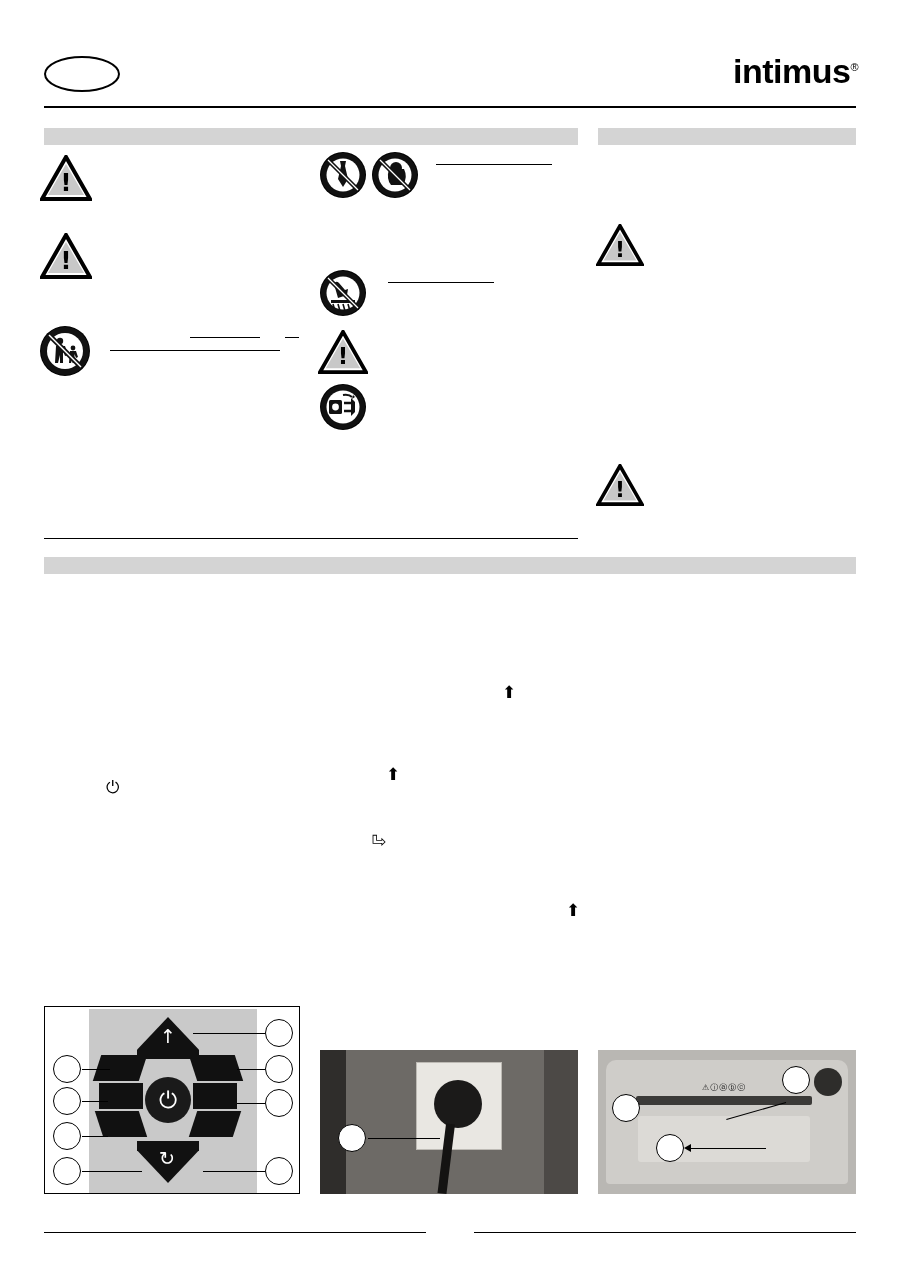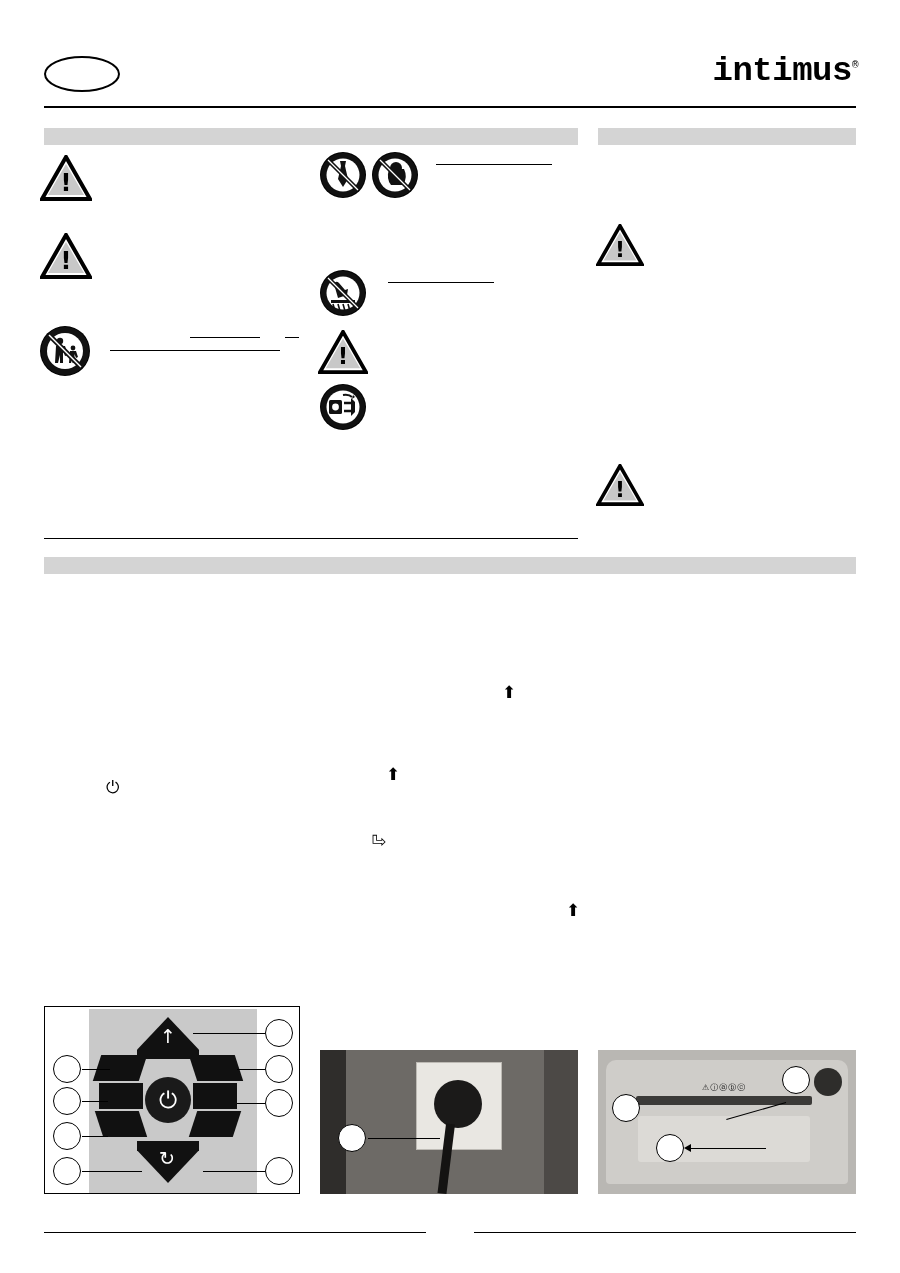--- a/index.html
+++ b/index.html
@@ -34,21 +34,21 @@
     background: #fff;
     box-sizing: border-box;
   }
   .brand {
     position: absolute;
     right: 42px;
     top: 52px;
     font-size: 34px;
     font-weight: bold;
     letter-spacing: -0.5px;
-    font-family: Liberation Mono, monospace;
+    font-family: Liberation Sans, sans-serif;
   }
   .brand .reg {
     font-size: 11px;
     vertical-align: super;
     font-weight: normal;
   }
   .header-rule {
     position: absolute;
     left: 44px;
     top: 106px;

